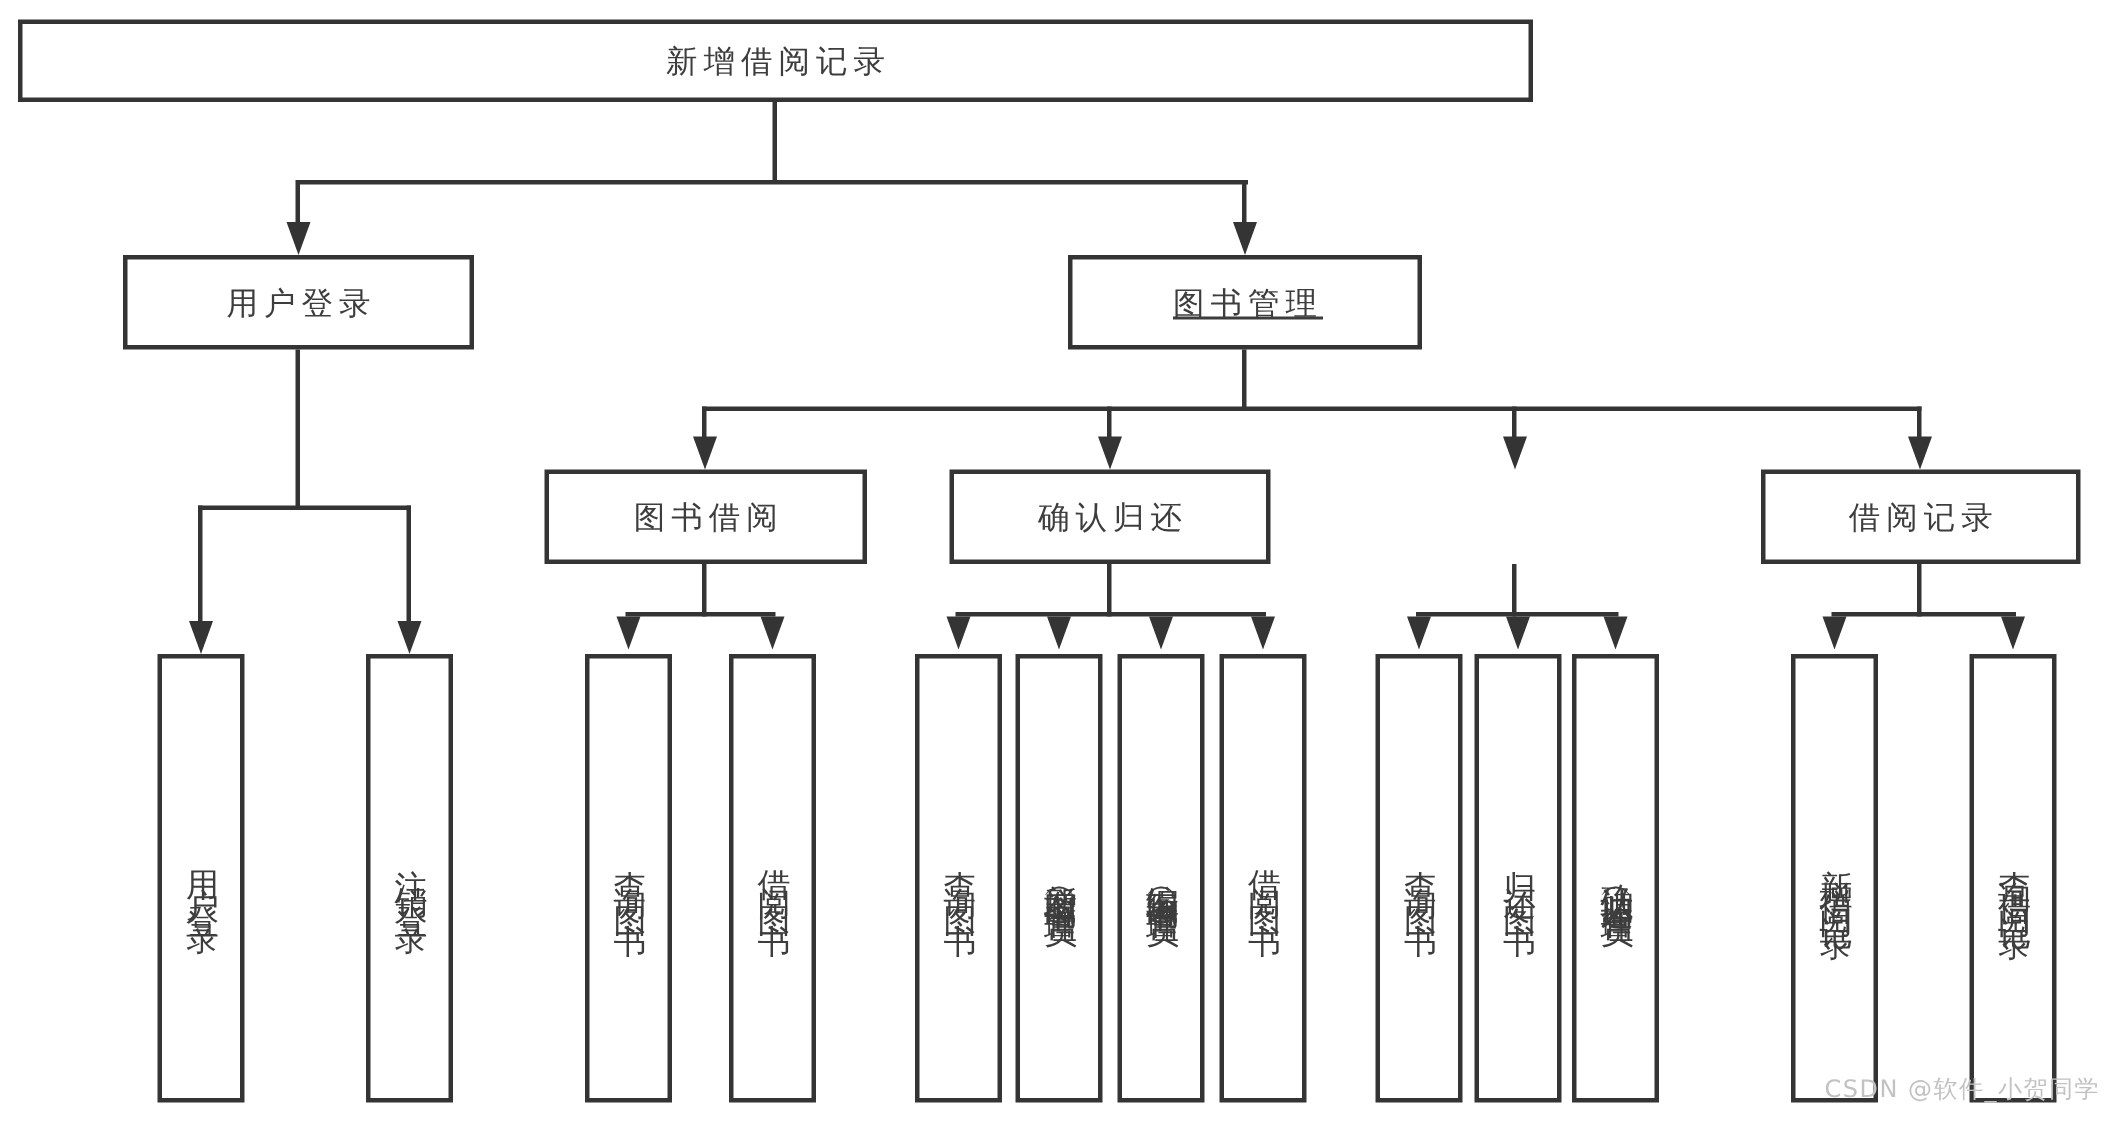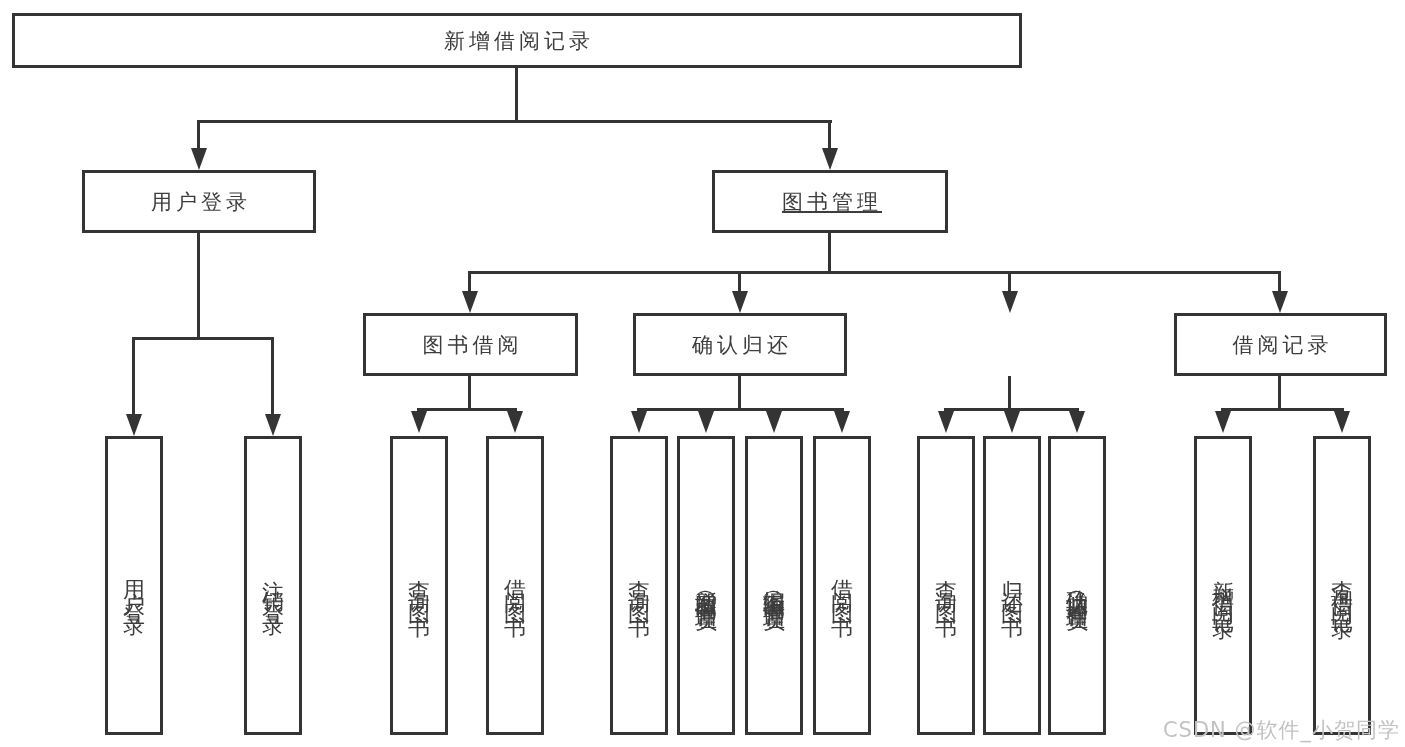--- a/index.html
+++ b/index.html
@@ -22,21 +22,21 @@
   .splong{ letter-spacing:3px; }
   .vline { position:absolute; width:3px;  background:#343434; }
   .hline { position:absolute; height:3px; background:#343434; }
   .ahead {
     position:absolute; width:0; height:0;
     border-left:8px solid transparent; border-right:8px solid transparent;
     border-top:22px solid #343434;
   }
   .watermark {
     position:absolute; left:1150px; top:716px; width:250px;
-    text-align:right; font-size:21px; color:#c2c2c2; z-index:5;
+    text-align:right; font-size:16px; color:#c2c2c2; z-index:5;
     letter-spacing:1px; white-space:nowrap;
   }
 </style>
 </head>
 <body>
 
 <div class="stage">
 
   <div class="node h-node" style="left:12px; top:13px; width:1010px; height:55px;">
     <span>新增借阅记录</span>

